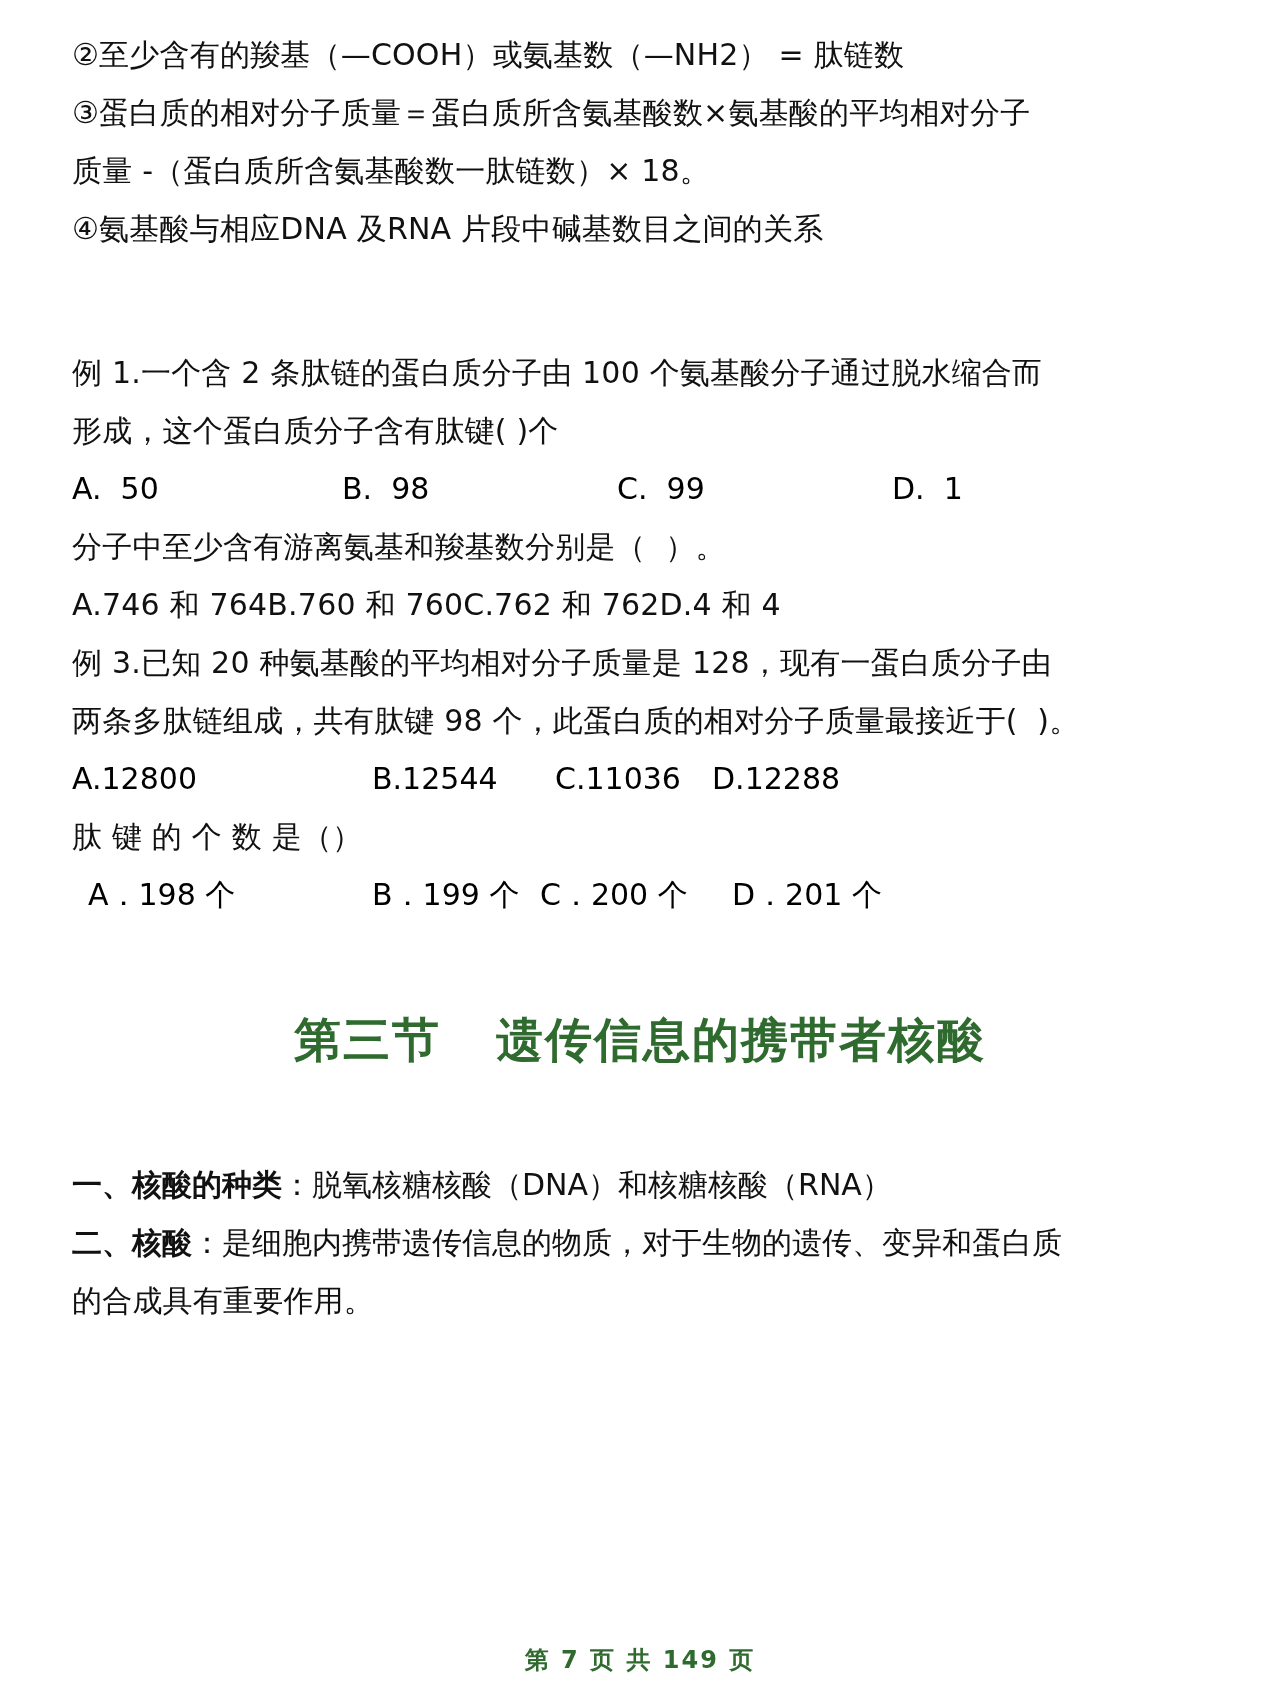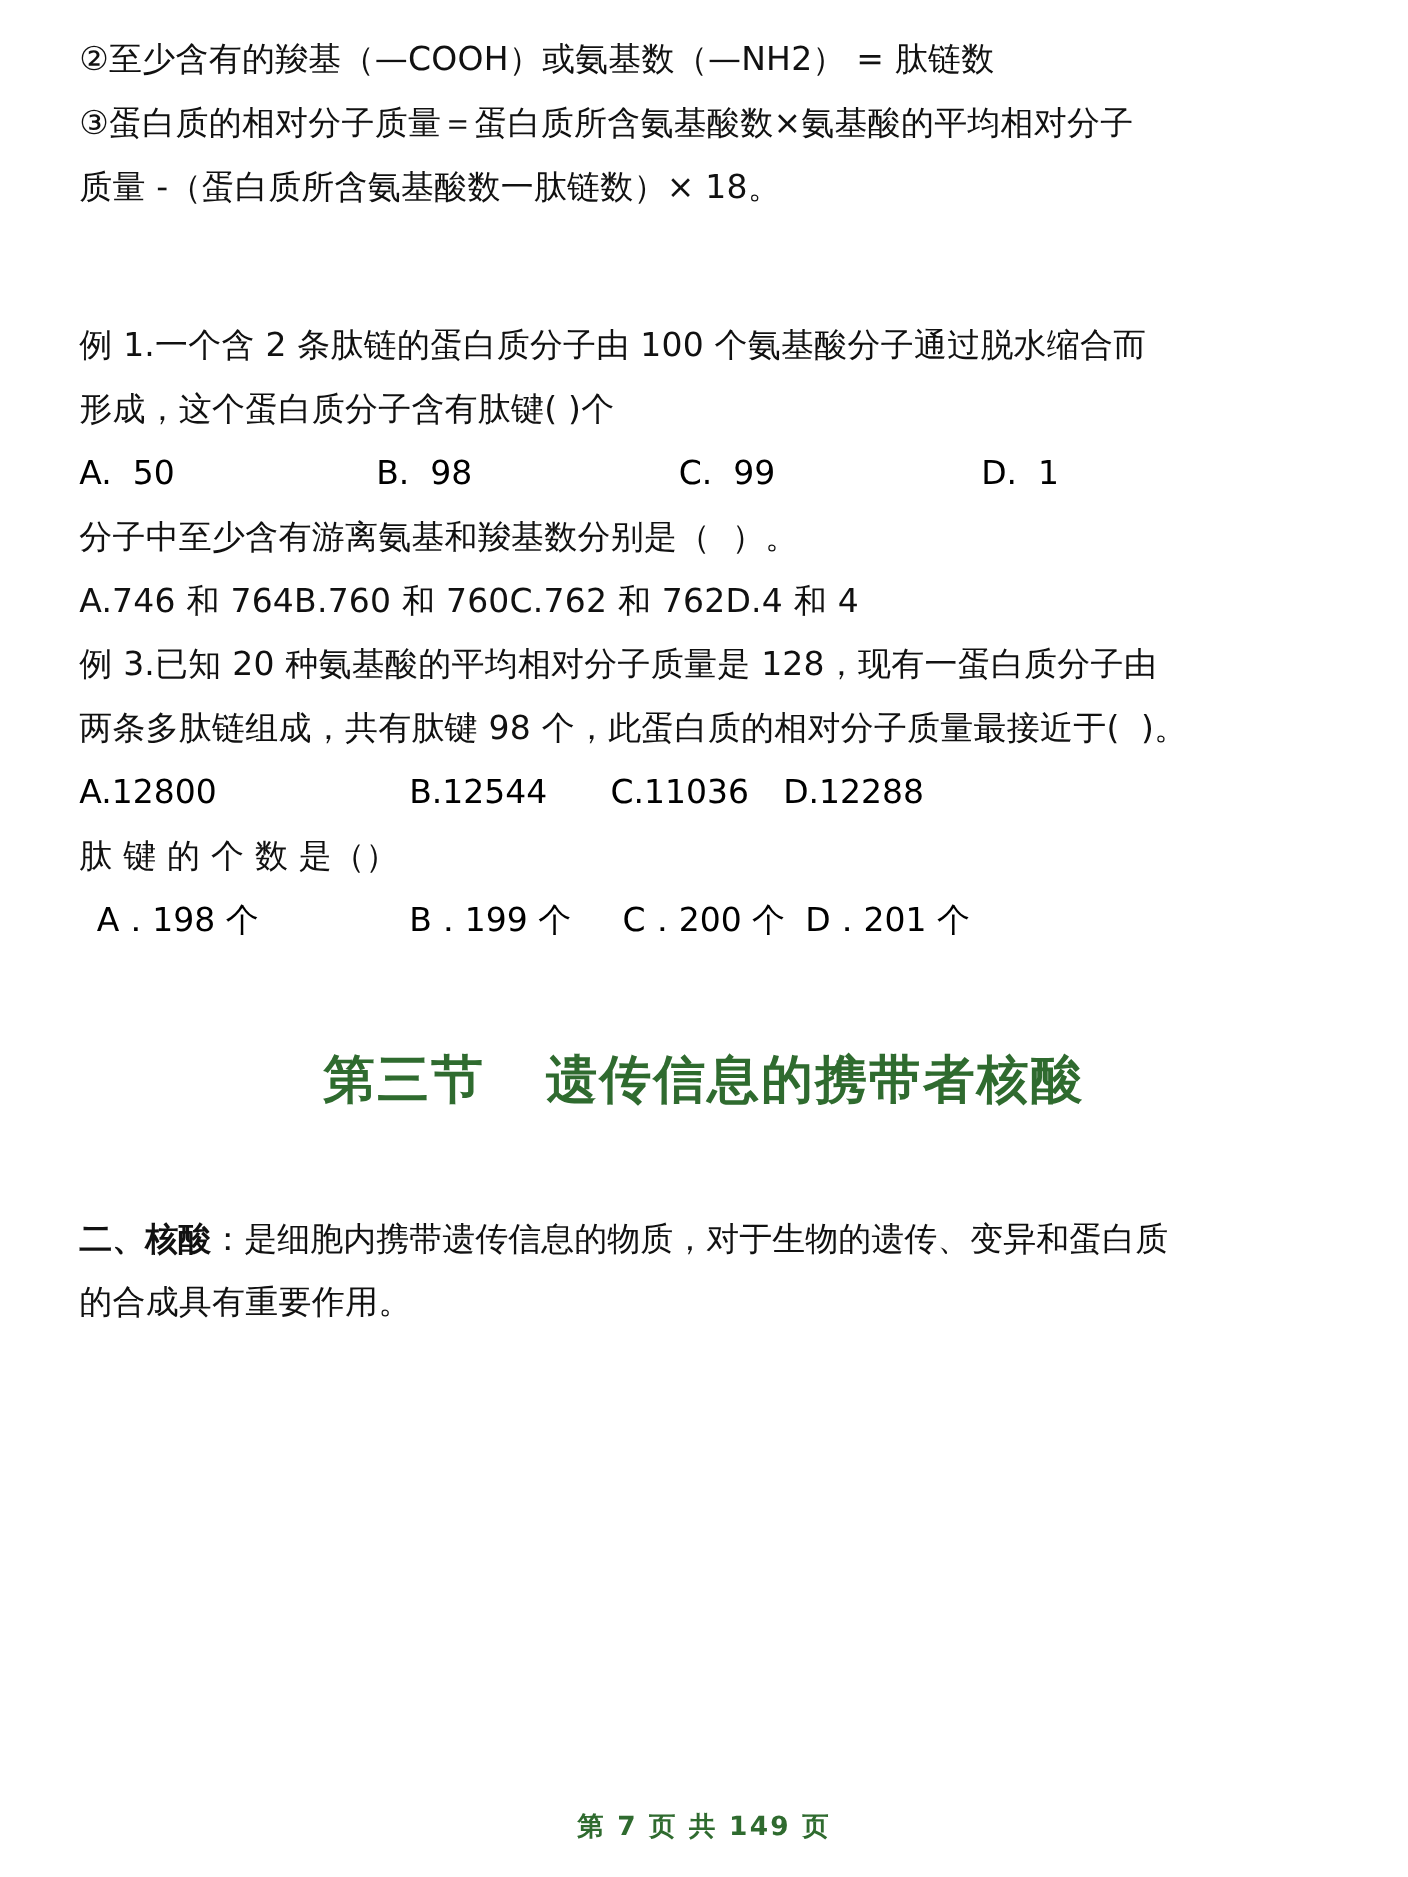--- a/index.html
+++ b/index.html
@@ -50,21 +50,21 @@
   .opt-row-3 span { position: absolute; top: 0; }
   .o3a { left: 0px; }
   .o3b { left: 300px; }
   .o3c { left: 483px; }
   .o3d { left: 640px; }
 
   .opt-row-4 { position: relative; height: 58px; }
   .opt-row-4 span { position: absolute; top: 0; }
   .o4a { left: 16px; }
   .o4b { left: 300px; }
-  .o4c { left: 494px; }
+  .o4c { left: 468px; }
   .o4d { left: 660px; }
 
   .section-title {
     text-align: center;
     font-size: 47px;
     font-weight: bold;
     color: #2f6b2f;
     letter-spacing: 2px;
     line-height: 60px;
     white-space: pre;
@@ -91,20 +91,21 @@
   }
 </style>
 </head>
 <body>
 
 <div class="page">
 
   <div class="line">②至少含有的羧基（—COOH）或氨基数（—NH2） = 肽链数</div>
   <div class="line">③蛋白质的相对分子质量＝蛋白质所含氨基酸数×氨基酸的平均相对分子</div>
   <div class="line">质量 -（蛋白质所含氨基酸数一肽链数）× 18。</div>
+  <div class="line">④氨基酸与相应DNA 及RNA 片段中碱基数目之间的关系</div>
 
   <div class="spacer-lg"></div>
 
   <div class="line">例 1.一个含 2 条肽链的蛋白质分子由 100 个氨基酸分子通过脱水缩合而</div>
   <div class="line">形成，这个蛋白质分子含有肽键( )个</div>
   <div class="opts opt-row-1">
     <span class="o1a">A.  50</span>
     <span class="o1b">B.  98</span>
     <span class="o1c">C.  99</span>
     <span class="o1d">D.  1</span>
@@ -130,19 +131,22 @@
     <span class="o4d">D．201 个</span>
   </div>
 
   <div class="spacer-lg"></div>
 
   <div class="section-title">第三节   遗传信息的携带者核酸</div>
 
   <div class="spacer-lg"></div>
 
   <div class="defn">
+    <span class="lead">一、核酸的种类</span><span>：脱氧核糖核酸（DNA）和核糖核酸（RNA）</span>
+  </div>
+  <div class="defn">
     <span class="lead">二、核酸</span><span>：是细胞内携带遗传信息的物质，对于生物的遗传、变异和蛋白质</span>
   </div>
   <div class="line">的合成具有重要作用。</div>
 
   <div class="footer">第 7 页 共 149 页</div>
 
 </div>
 
 </body></html>

